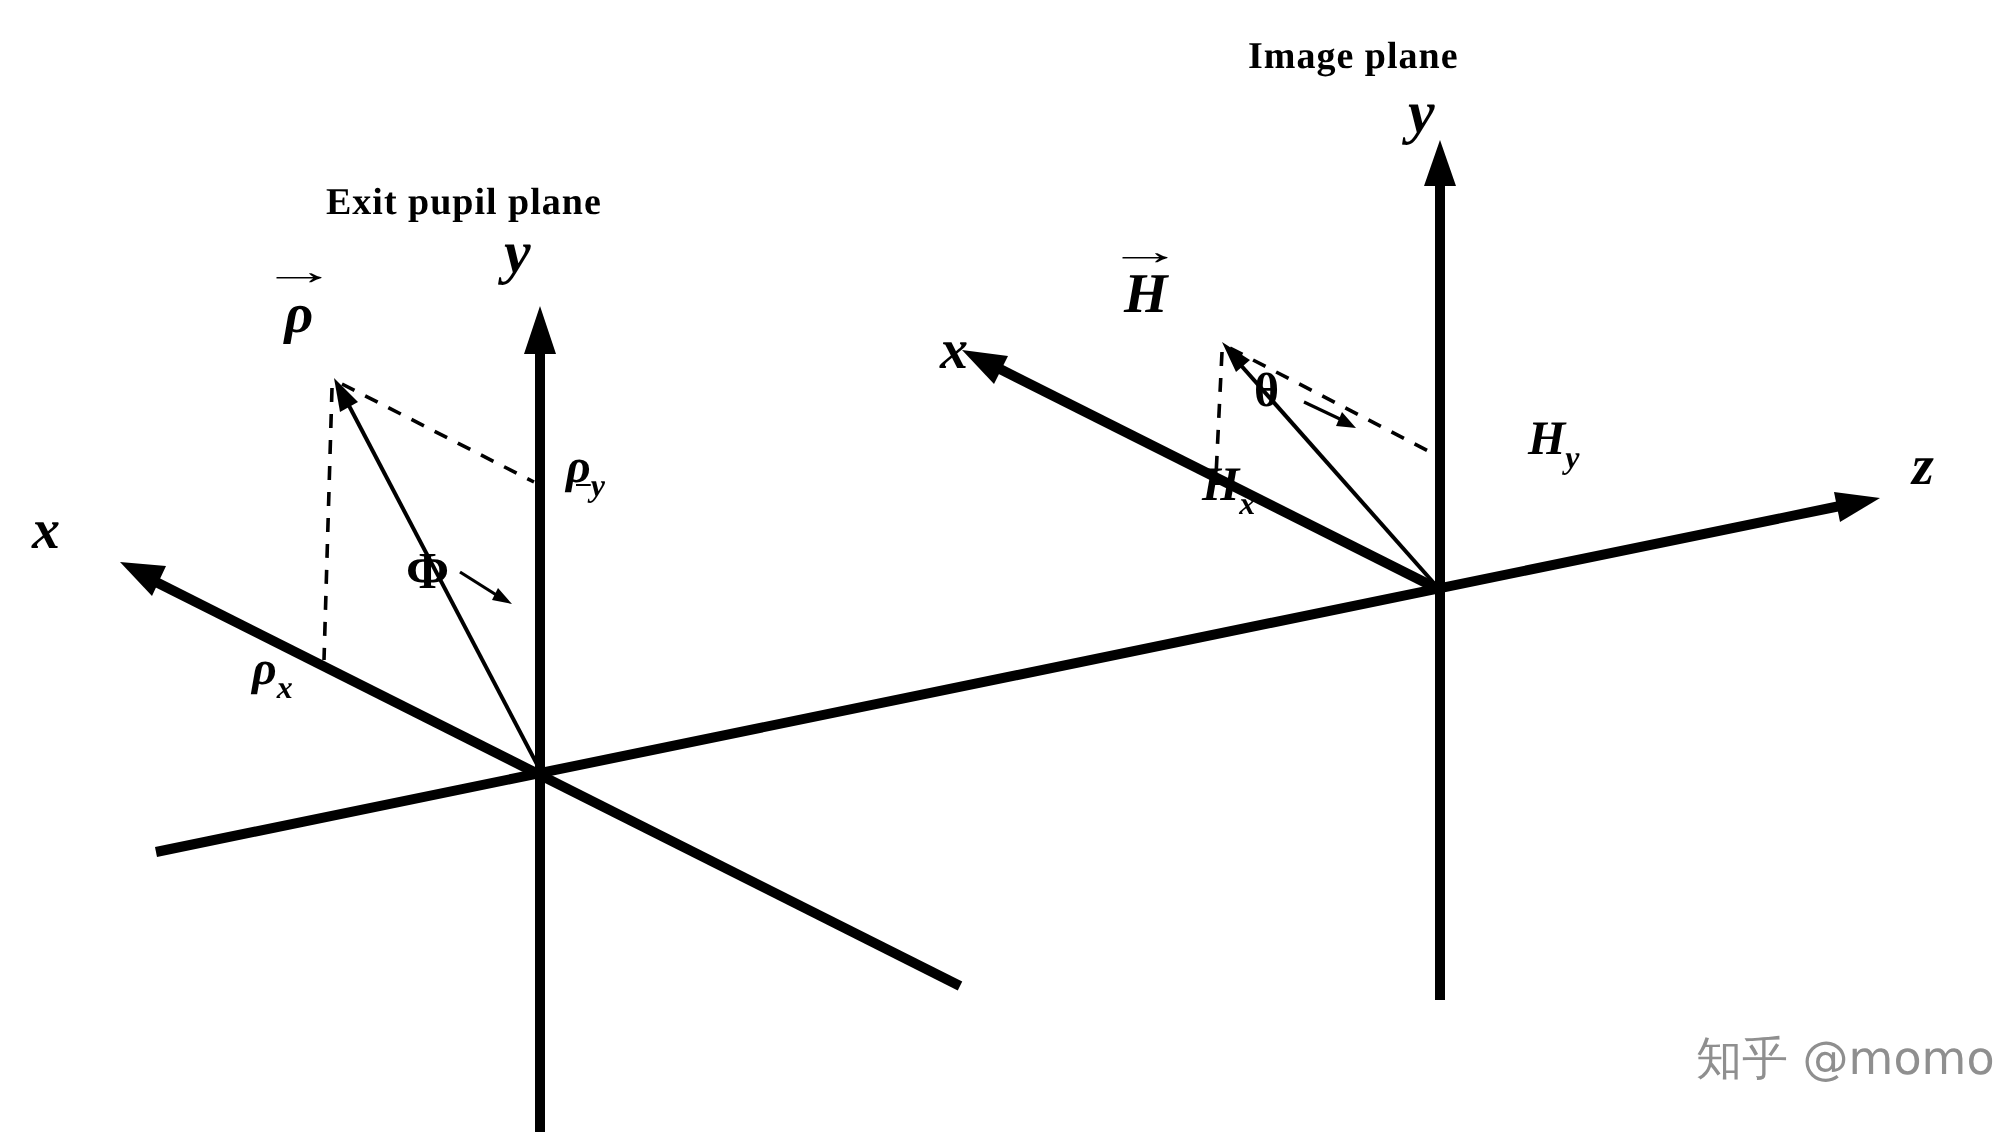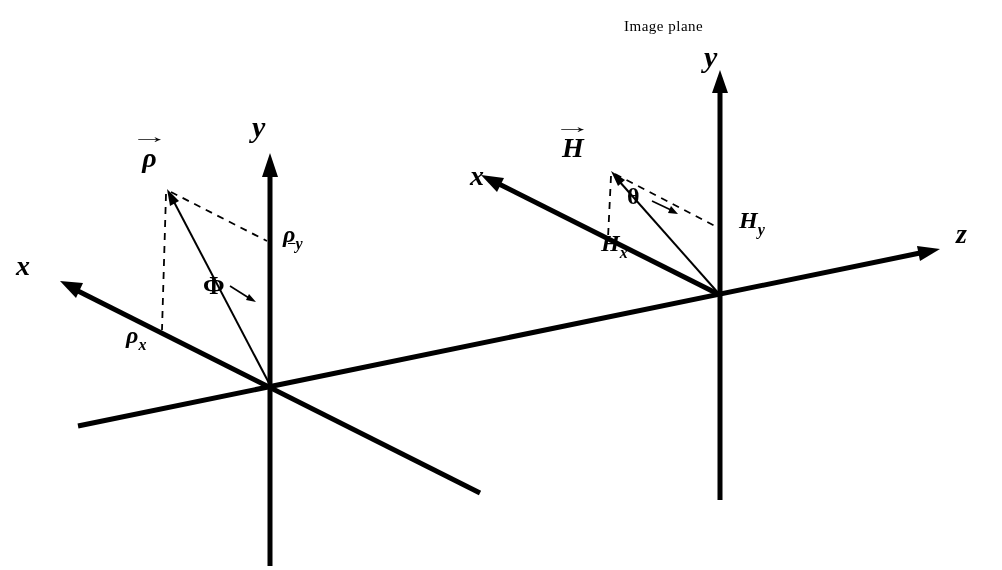--- a/index.html
+++ b/index.html
@@ -5,21 +5,21 @@
   * { margin:0; padding:0; box-sizing:border-box; }
   html,body { width:1002px; height:570px; }
   body {
     background:#ffffff;
     font-family:"Liberation Serif","DejaVu Serif",serif;
     overflow:hidden;
   }
   .canvas { position:relative; width:1002px; height:570px; background:#ffffff; }
   .canvas svg { position:absolute; left:0; top:0; }
   .label { position:absolute; color:#000; white-space:nowrap; }
-  .title { font-weight:normal; font-size:15px; letter-spacing:0.5px; }
+  .title { font-weight:bold; font-size:19px; letter-spacing:0.5px; }
   .axis { font-style:italic; font-size:28px; font-weight:600; }
   .axis-y { font-size:30px; }
   .veclabel { position:absolute; display:flex; flex-direction:column; align-items:center; color:#000; }
   .vecarrow { font-size:19px; font-weight:bold; line-height:13px; transform:scaleX(2.0); }
   .vecsym { font-style:italic; font-size:28px; line-height:30px; font-weight:600; }
   .sublabel { position:absolute; color:#000; white-space:nowrap; }
   .sublabel .base { font-style:italic; font-size:24px; font-weight:600; }
   .sublabel .sub { font-style:italic; font-size:16px; vertical-align:-7px; font-weight:600; }
   .angle { font-size:26px; font-weight:600; }
   .watermark {
@@ -60,39 +60,41 @@
     <line x1="171" y1="192" x2="267" y2="241" stroke="#000" stroke-width="1.8" stroke-dasharray="7 6"></line>
     <line x1="611" y1="176" x2="608" y2="238" stroke="#000" stroke-width="1.8" stroke-dasharray="7 6"></line>
     <line x1="615" y1="174" x2="717" y2="227" stroke="#000" stroke-width="1.8" stroke-dasharray="7 6"></line>
 
     <line x1="230" y1="286" x2="249" y2="298" stroke="#000" stroke-width="1.6"></line>
     <polygon points="256,302 246,300 249,294" fill="#000"></polygon>
     <line x1="652" y1="201" x2="671" y2="210" stroke="#000" stroke-width="1.6"></line>
     <polygon points="678,214 668,213 671,206" fill="#000"></polygon>
   </svg>
 
+  <div class="label title" style="left:163px; top:91px;">Exit pupil plane</div>
   <div class="label title" style="left:624px; top:18px;">Image plane</div>
 
   <div class="label axis axis-y" style="left:252px; top:110px;">y</div>
   <div class="label axis" style="left:16px; top:250px;">x</div>
   <div class="label axis axis-y" style="left:704px; top:40px;">y</div>
   <div class="label axis" style="left:470px; top:160px;">x</div>
   <div class="label axis" style="left:956px; top:218px;">z</div>
 
   <div class="veclabel" style="left:140px; top:130px;">
     <span class="vecarrow">→</span>
     <span class="vecsym">ρ</span>
   </div>
   <div class="veclabel" style="left:562px; top:120px;">
     <span class="vecarrow">→</span>
     <span class="vecsym">H</span>
   </div>
 
   <div class="sublabel" style="left:283px; top:221px;text-decoration:underline;"><span class="base">ρ</span><span class="sub">y</span></div>
   <div class="sublabel" style="left:126px; top:322px;"><span class="base">ρ</span><span class="sub">x</span></div>
-  <div class="sublabel" style="left:739px; top:207px;"><span class="base">H</span><span class="sub">y</span></div>
+  <div class="sublabel" style="left:764px; top:207px;"><span class="base">H</span><span class="sub">y</span></div>
   <div class="sublabel" style="left:601px; top:230px;"><span class="base">H</span><span class="sub">x</span></div>
 
   <div class="label angle" style="left:203px; top:271px;">Φ</div>
   <div class="label angle" style="left:627px; top:183px; font-size:24px;">θ</div>
 
+  <div class="watermark">知乎 @momo</div>
 
 </div>
 
 </body></html>

